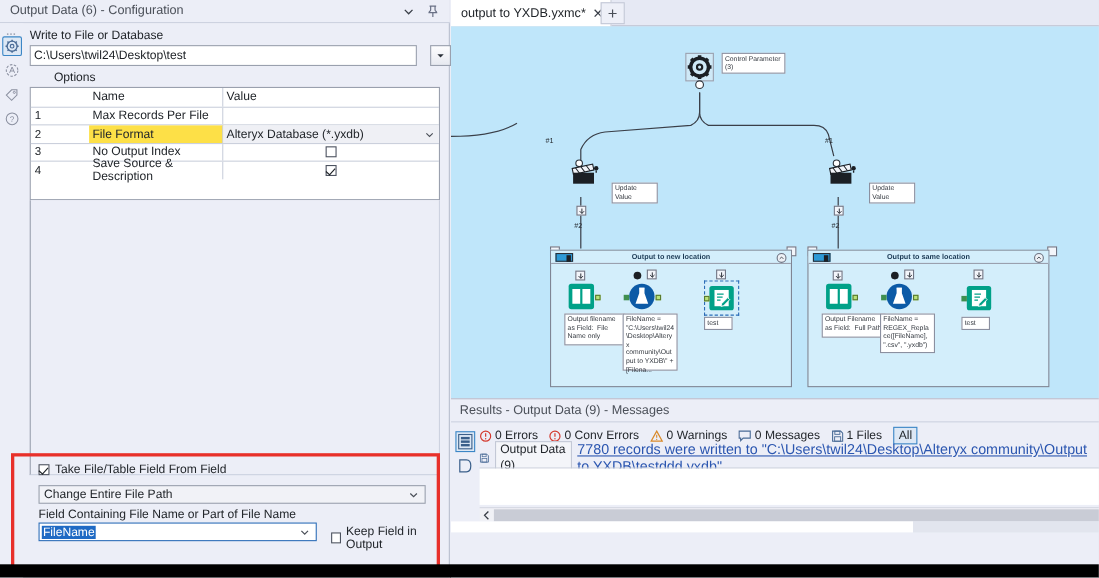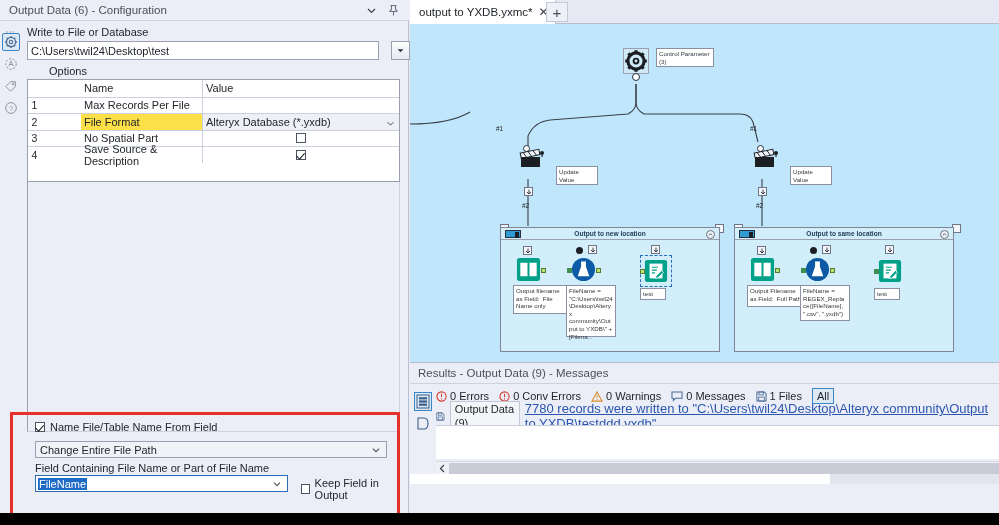--- a/index.html
+++ b/index.html
@@ -368,42 +368,42 @@
             <span class="opt-drop-caret">
               <svg width="9" height="9" viewBox="0 0 9 9">
                   <path d="M1.6 3.2 L4.5 6.1 L7.4 3.2" stroke="#4a4f58" stroke-width="1" fill="none"></path>
                 </svg>
             </span>
           </div>
         </div>
 
         <div class="opt-row line">
           <div class="opt-num">3</div>
-          <div class="opt-name">No Spatial Part</div>
+          <div class="opt-name">No Output Index</div>
           <div class="cbox-wrap">
             <div class="cbox"></div>
           </div>
         </div>
 
         <div class="opt-row line">
           <div class="opt-num">4</div>
           <div class="opt-name">Save Source &amp; Description</div>
           <div class="cbox-wrap">
             <div class="cbox chk"></div>
           </div>
         </div>
       </div>
 
       <div id="cfg-empty"></div>
     </div>
 
     <div id="red-box">
       <div id="take-row">
         <div id="take-cb"></div>
-        <span class="lbl">Name File/Table Name From Field</span>
+        <span class="lbl">Take File/Table Field From Field</span>
       </div>
 
       <div id="change-path">
         <span>Change Entire File Path</span>
         <span class="opt-drop-caret">
           <svg width="10" height="10" viewBox="0 0 10 10">
               <path d="M2 3.6 L5 6.6 L8 3.6" stroke="#4a4f58" stroke-width="1.1" fill="none"></path>
             </svg>
         </span>
       </div>

